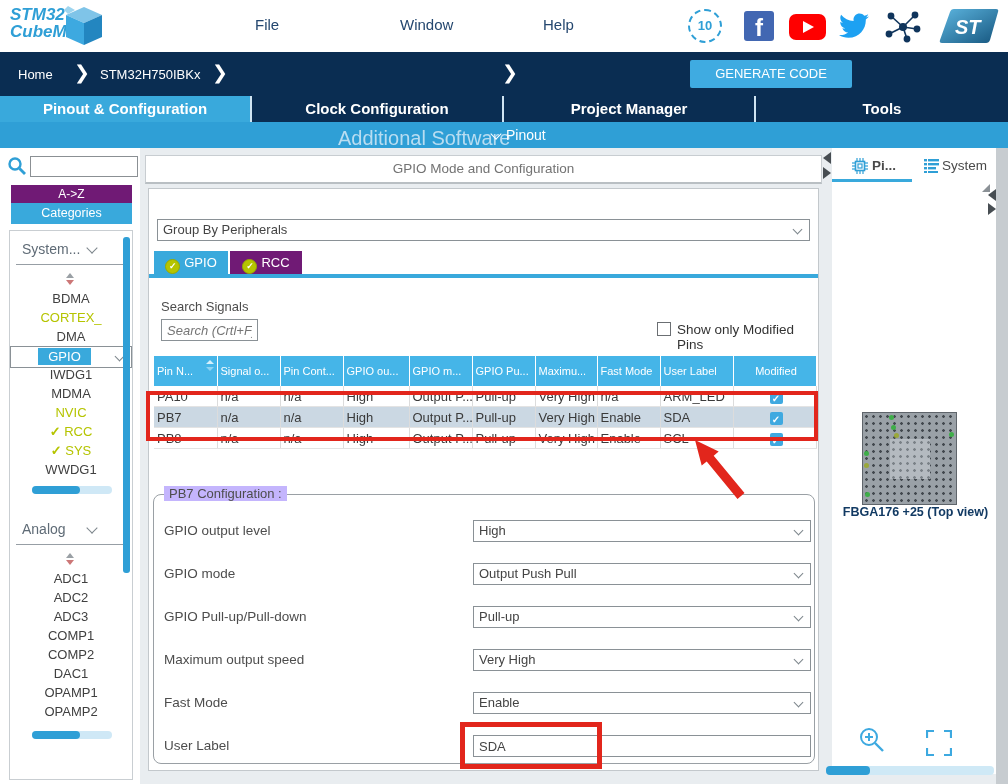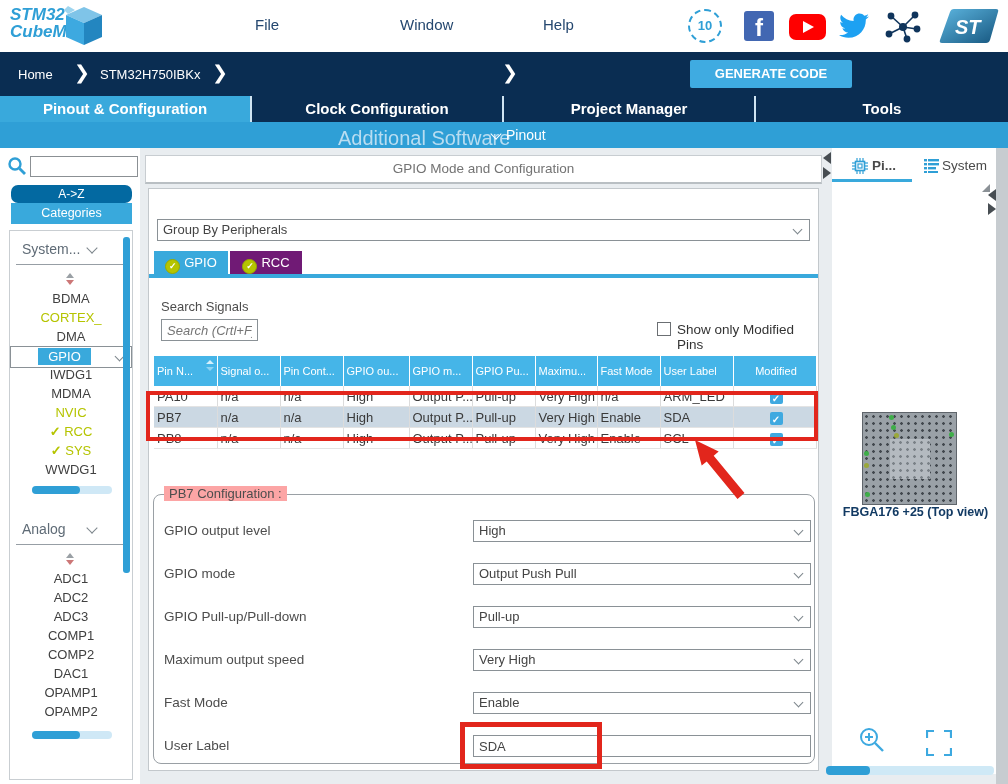--- a/index.html
+++ b/index.html
@@ -15,35 +15,35 @@
   .fbicon{position:absolute;width:30px;height:30px;background:#4267b2;border-radius:3px;
           color:#fff;font-weight:bold;font-size:24px;text-align:center;line-height:34px;}
   .yticon{position:absolute;width:37px;height:26px;background:#f00;border-radius:7px;}
   .yticon::after{content:"";position:absolute;left:14px;top:7px;border-left:11px solid #fff;
                  border-top:6px solid transparent;border-bottom:6px solid transparent;}
   
   .crumbbar{position:absolute;left:0;top:52px;width:1008px;height:44px;background:#0a2d52;color:#fff;}
   .crumb{position:absolute;top:15px;font-size:13px;color:#fff;}
   .crumb-sep{position:absolute;top:9px;font-size:19px;color:#fff;font-weight:100;}
   .genbtn{position:absolute;left:690px;top:8px;width:162px;height:28px;background:#3fabe1;color:#fff;
-          font-weight:bold;font-size:13px;text-align:center;line-height:28px;border-radius:2px;cursor:pointer;}
+          font-weight:normal;font-size:13px;text-align:center;line-height:28px;border-radius:2px;cursor:pointer;}
   
   .maintabs{position:absolute;left:0;top:96px;width:1008px;height:26px;background:#0a2d52;display:flex;}
   .mtab{width:252px;height:26px;line-height:26px;text-align:center;color:#fff;font-weight:bold;font-size:15px;
         box-sizing:border-box;border-right:2px solid #cfe4f2;cursor:pointer;}
   .mtab:last-child{border-right:none;}
   .mtab.active{background:#39a9dc;}
   .subbar{position:absolute;left:0;top:122px;width:1008px;height:26px;background:#2f9fd6;}
   .addsoft{position:absolute;left:338px;top:5px;color:#b9ddf1;font-size:20px;}
   .pinout-dd{position:absolute;left:492px;top:5px;color:#fff;font-size:14px;cursor:pointer;}
   
   .sidebar{position:absolute;left:0;top:148px;width:140px;height:636px;background:#fff;}
   .sb-input{position:absolute;left:30px;top:8px;width:100px;height:19px;border:1px solid #8b9094;font-size:12px;padding:0 3px;}
-  .azbtn{position:absolute;left:11px;top:37px;width:121px;height:18px;background:#0369a1;color:#fff;
-         font-size:12px;text-align:center;line-height:18px;cursor:pointer;border-radius:7px;}
+  .azbtn{position:absolute;left:11px;top:37px;width:121px;height:18px;background:#701a75;color:#fff;
+         font-size:12px;text-align:center;line-height:18px;cursor:pointer;}
   .catbtn{position:absolute;left:11px;top:55px;width:121px;height:21px;background:#39a9dc;color:#fff;
           font-size:12.5px;text-align:center;line-height:21px;cursor:pointer;}
   .sb-panel{position:absolute;left:9px;top:82px;width:122px;height:548px;border:1px solid #c9ced2;background:#fff;}
   .grp-head{position:absolute;left:12px;color:#5f6b76;font-size:14px;cursor:pointer;}
   .grp-line{position:absolute;left:6px;width:108px;height:1px;background:#979ea5;}
   .chev{display:inline-block;width:7px;height:7px;border-right:1.5px solid #7d868c;border-bottom:1.5px solid #7d868c;
         transform:rotate(45deg);margin-left:8px;vertical-align:2px;}
   .sorter{position:absolute;left:56px;width:9px;height:12px;}
   .sorter::before{content:"";position:absolute;left:0;top:0;border-left:4px solid transparent;border-right:4px solid transparent;border-bottom:5px solid #9aa0a5;}
   .sorter::after{content:"";position:absolute;left:0;bottom:0;border-left:4px solid transparent;border-right:4px solid transparent;border-top:5px solid #c77;}
@@ -75,21 +75,21 @@
   .sig-table{position:absolute;left:5px;top:167px;width:662px;border-collapse:collapse;table-layout:fixed;font-size:13px;}
   .sig-table th{background:#45b5e8;color:#fff;font-weight:normal;font-size:11px;height:30px;text-align:left;
                 padding:0 0 0 3px;border-right:1px solid rgba(255,255,255,.55);overflow:hidden;white-space:nowrap;position:relative;}
   .sig-table td{height:20px;padding:0 0 0 3px;border-right:1px solid #dcdcdc;border-bottom:1px solid #e3e3e3;
                 overflow:hidden;white-space:nowrap;color:#3a3a3a;}
   .sig-table tr.selrow td{background:#cbd8e3;}
   .thsort{position:absolute;right:3px;top:4px;width:8px;height:11px;}
   .thsort::before{content:"";position:absolute;left:0;top:0;border-left:4px solid transparent;border-right:4px solid transparent;border-bottom:4px solid #d6f0fb;}
   .thsort::after{content:"";position:absolute;left:0;bottom:0;border-left:4px solid transparent;border-right:4px solid transparent;border-top:4px solid #8ed4f3;}
   .fieldset{position:absolute;left:4px;top:305px;width:660px;height:268px;border:1px solid #9aa0a5;border-radius:8px;}
-  .legend{position:absolute;left:10px;top:-9px;background:#fca5a5;padding:0 5px;font-size:13px;color:#4d4d4d;}
+  .legend{position:absolute;left:10px;top:-9px;background:#c4b5fd;padding:0 5px;font-size:13px;color:#4d4d4d;}
   .field{position:absolute;left:0;width:660px;height:22px;}
   .flabel{position:absolute;left:10px;top:3px;color:#4d4d4d;font-size:13.5px;}
   .fctrl{position:absolute;left:319px;top:0;width:338px;}
   
   .tri-l{width:0;height:0;border-top:6px solid transparent;border-bottom:6px solid transparent;border-right:8px solid #474d52;}
   .tri-r{width:0;height:0;border-top:6px solid transparent;border-bottom:6px solid transparent;border-left:8px solid #474d52;}
   .tri-c{width:0;height:0;border-left:8px solid transparent;border-bottom:8px solid #8b9196;}
   
   .rightp{position:absolute;left:832px;top:148px;width:164px;height:626px;background:#fff;overflow:hidden;}
   .rtab{position:absolute;top:10px;font-size:13.5px;color:#4a4a4a;cursor:pointer;}

